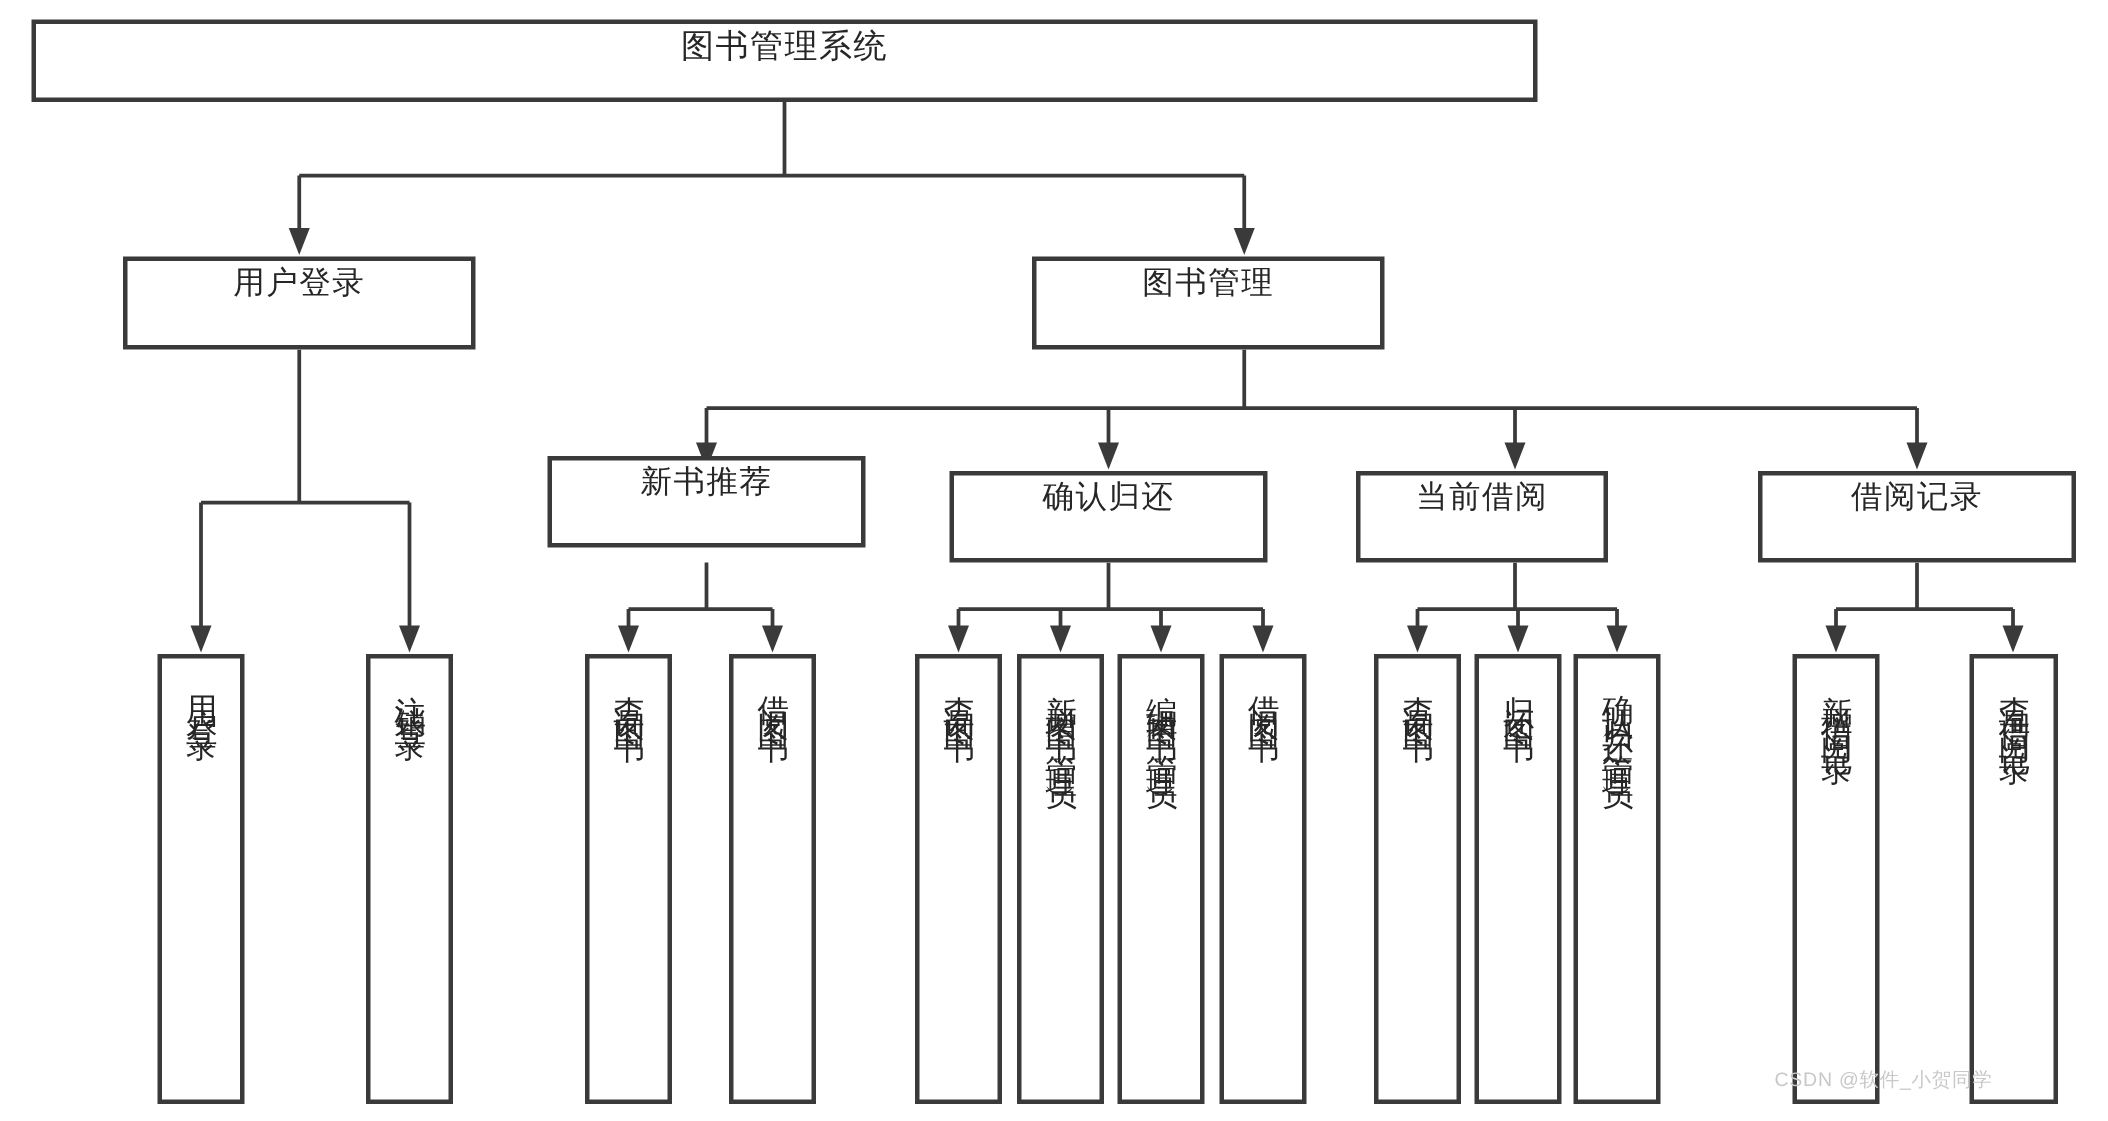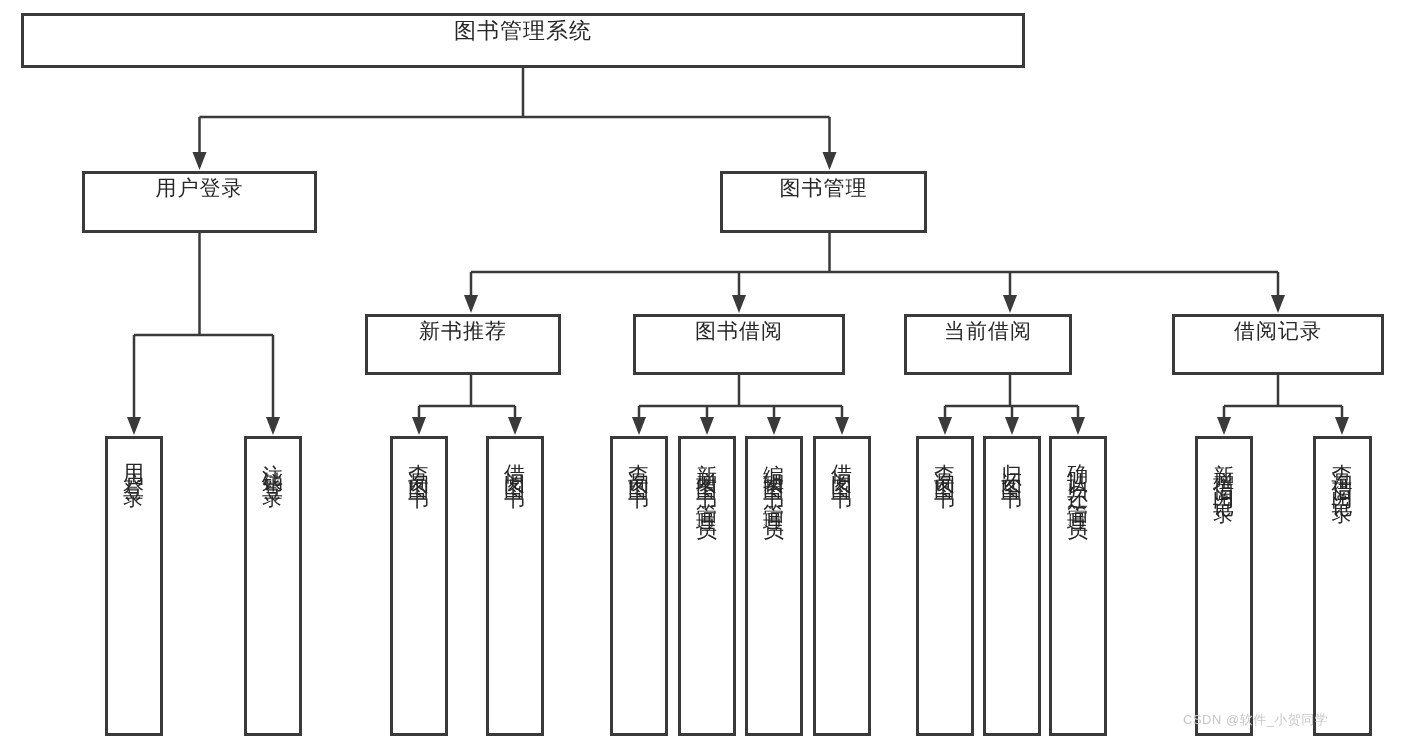--- a/index.html
+++ b/index.html
@@ -86,29 +86,29 @@
     </g>
   </svg>
 
   <div class="box h root" style="left:21px;top:13px;width:1004px;height:55px">
     <span>图书管理系统</span>
   </div>
 
   <div class="box h" style="left:82px;top:171px;width:235px;height:62px">
     <span>用户登录</span>
   </div>
-  <div class="box h" style="left:720px;top:171px;width:207px;height:62px">
+  <div class="box h" style="left:688px;top:171px;width:235px;height:62px">
     <span>图书管理</span>
   </div>
 
-  <div class="box h" style="left:365px;top:314px;width:196px;height:61px">
+  <div class="box h" style="left:365px;top:304px;width:212px;height:61px">
     <span>新书推荐</span>
   </div>
   <div class="box h" style="left:633px;top:314px;width:212px;height:61px">
-    <span>图书借阅</span>
+    <span>确认归还</span>
   </div>
   <div class="box h" style="left:904px;top:314px;width:168px;height:61px">
     <span>当前借阅</span>
   </div>
   <div class="box h" style="left:1172px;top:314px;width:212px;height:61px">
     <span>借阅记录</span>
   </div>
 
   <div class="box v" style="left:105px;top:436px;width:58px;height:300px">
     <span>用户登录</span>

